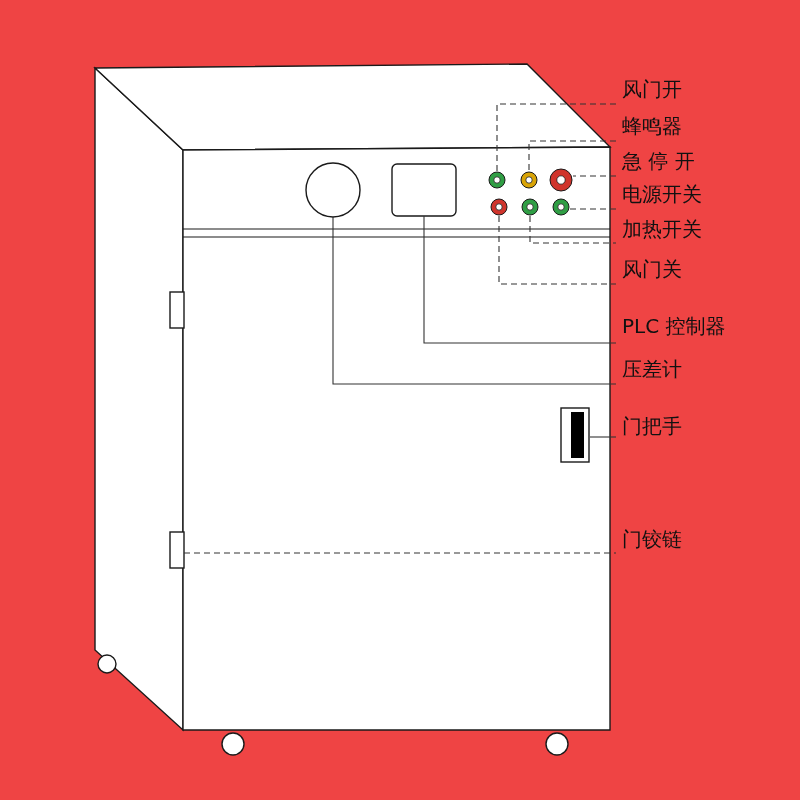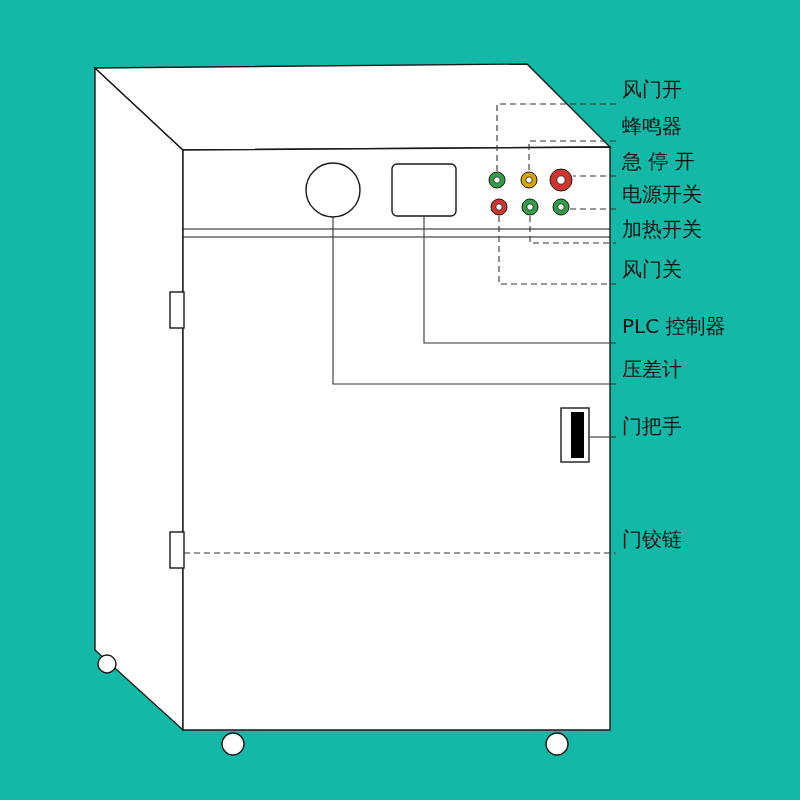--- a/index.html
+++ b/index.html
@@ -8,21 +8,21 @@
     background: #ffffff;
     width: 800px;
     height: 800px;
     overflow: hidden;
     font-family: "DejaVu Sans", sans-serif;
   }
   .stage {
     position: relative;
     width: 800px;
     height: 800px;
-    background: #14b8a6;
+    background: #ef4444;
   }
   svg { display: block; }
   .outline {
     fill: #ffffff;
     stroke: #1a1a1a;
     stroke-width: 1.4;
   }
   .thin {
     fill: none;
     stroke: #1a1a1a;

